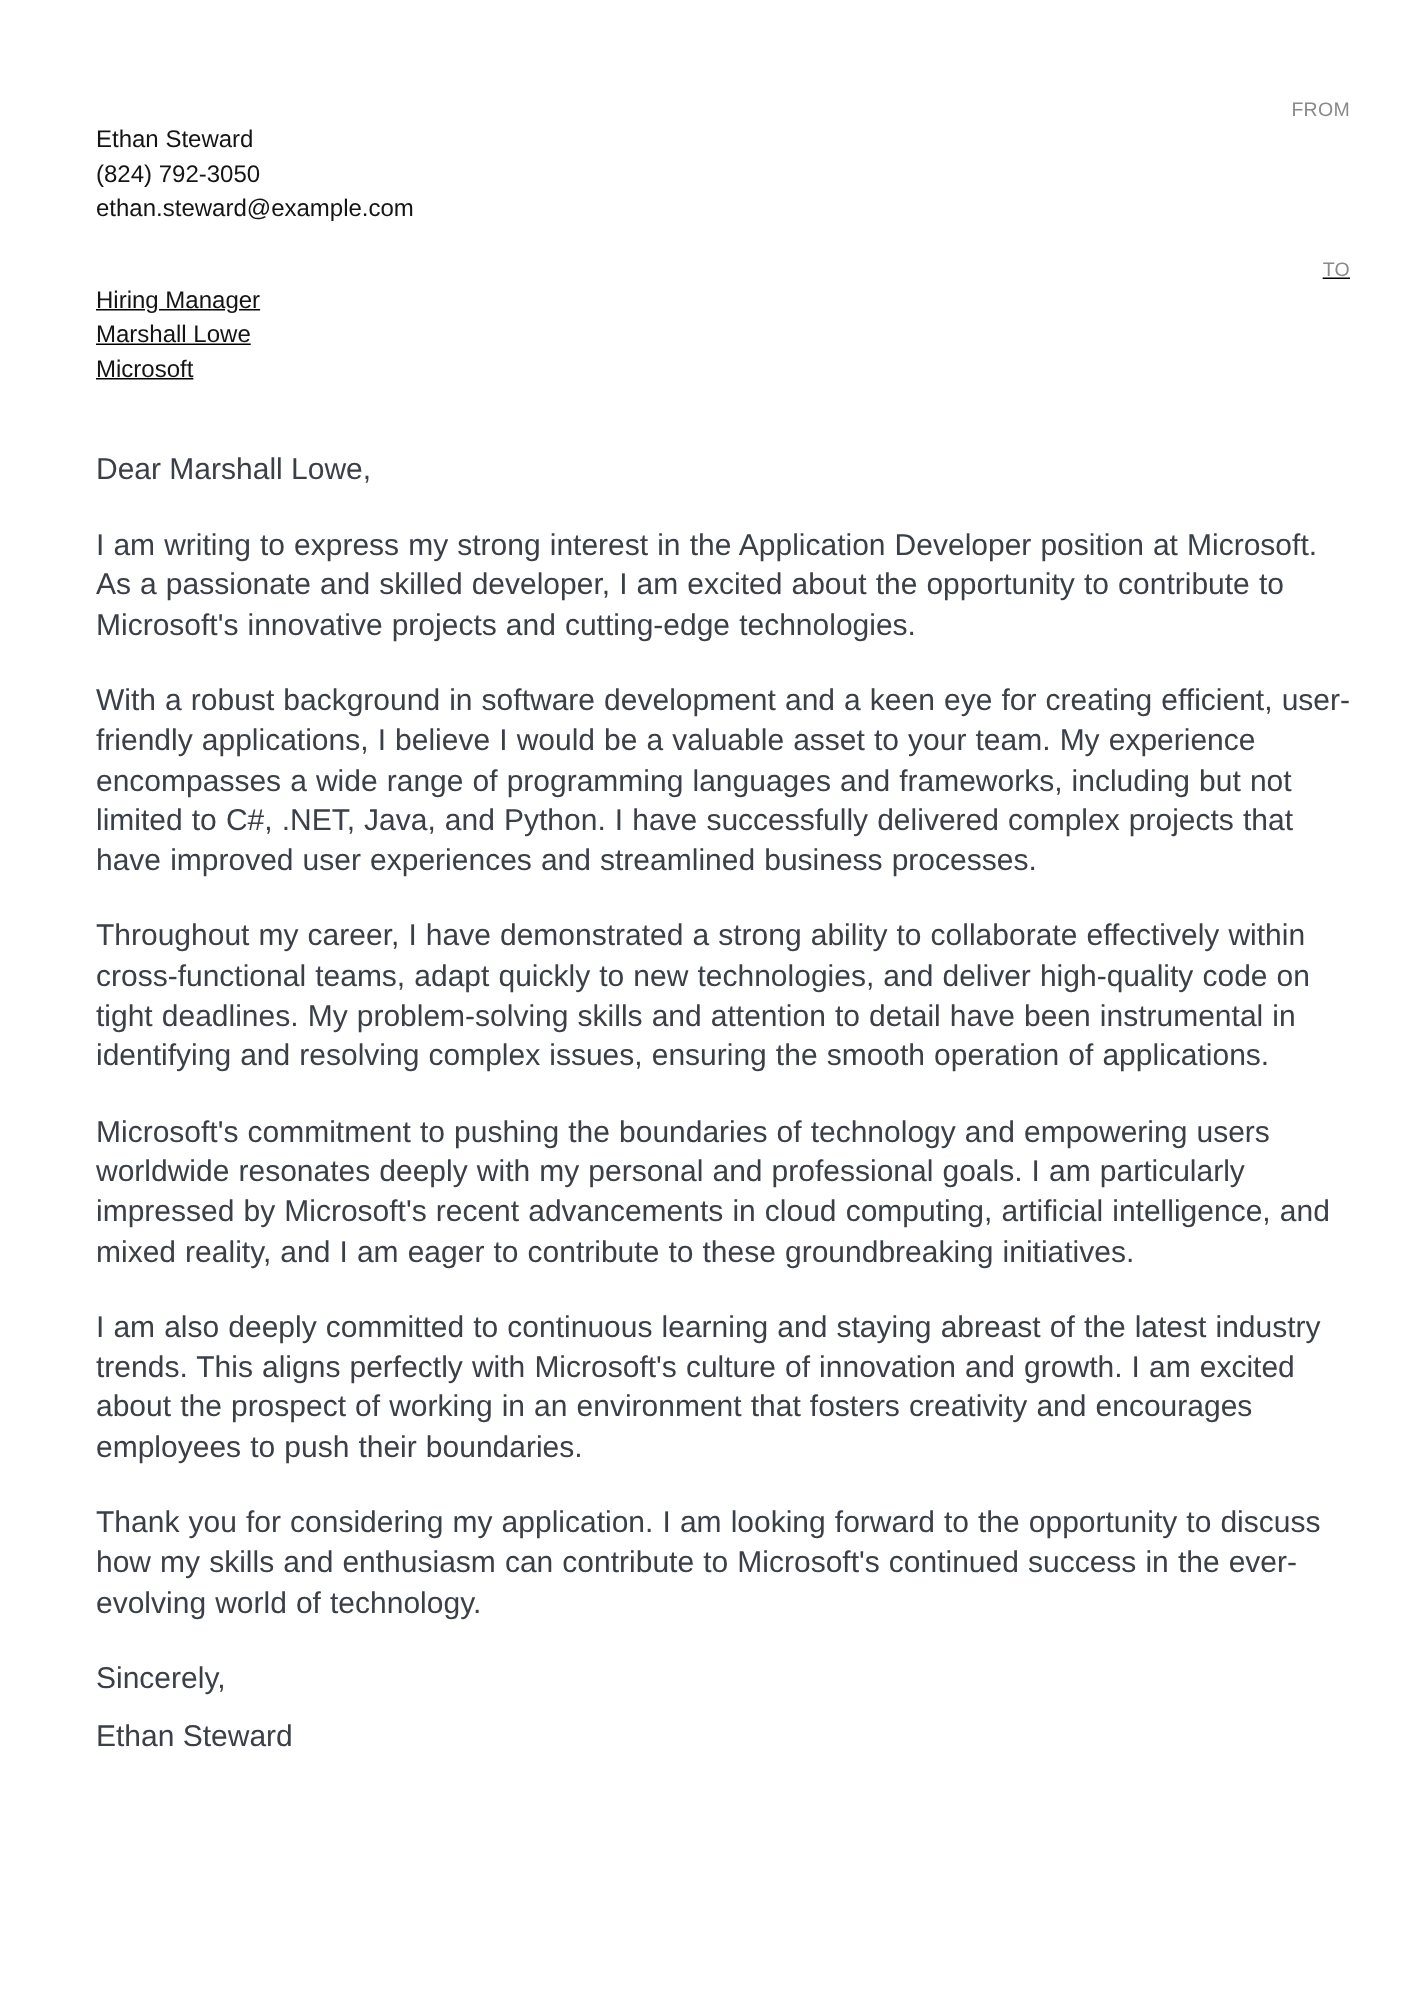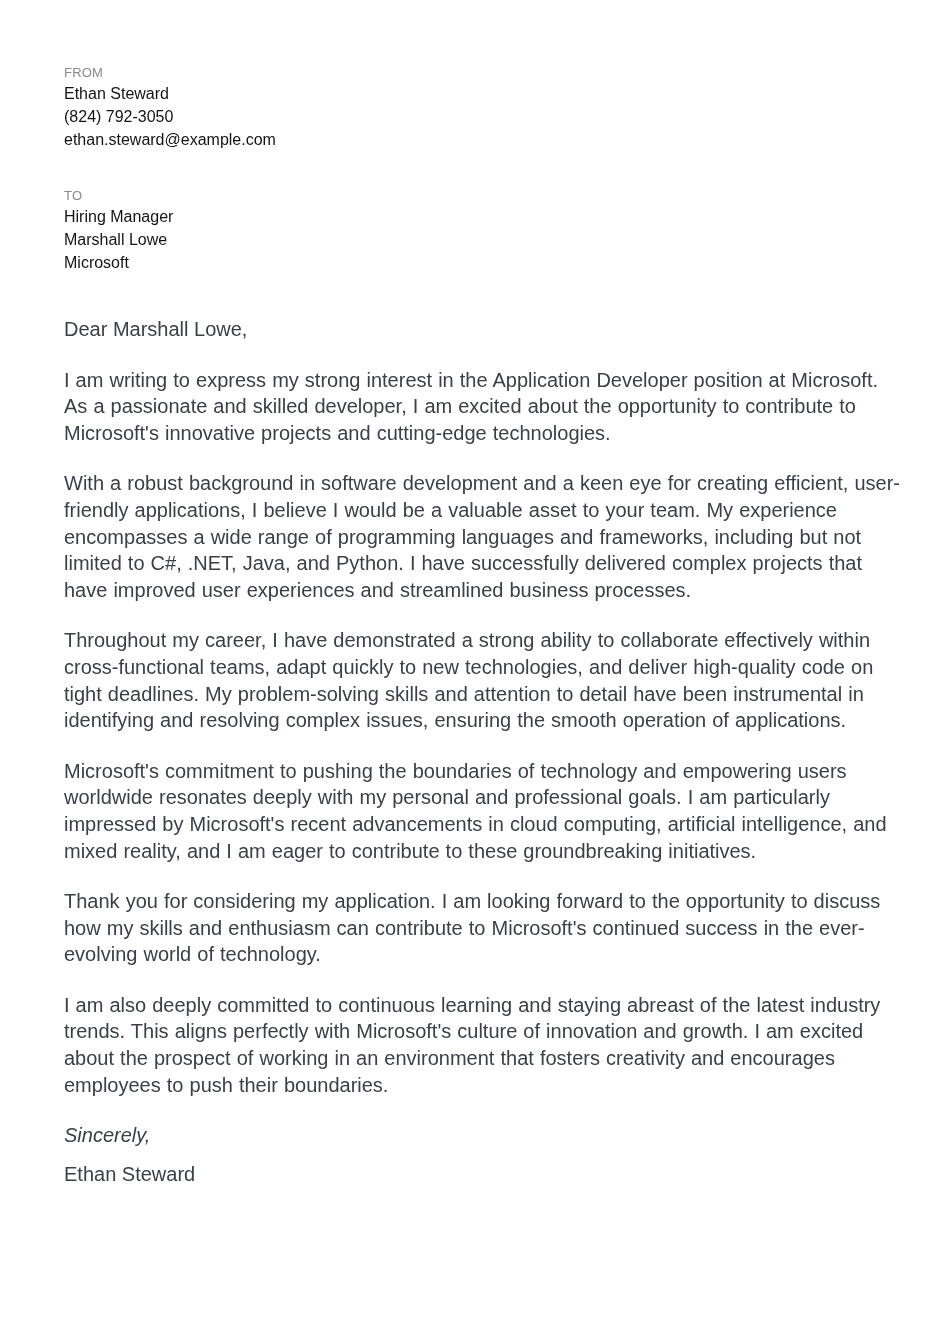--- a/index.html
+++ b/index.html
@@ -19,47 +19,48 @@
       left: 64px;
       top: 64px;
       width: 836px;
     }
     .label {
       font-size: 13px;
       color: #8a8a8a;
       letter-spacing: 0.2px;
       line-height: 18px;
       height: 18px;
+      text-align: right;
     }
     .contact-line {
       font-size: 16px;
       color: #141414;
       line-height: 23px;
       height: 23px;
       white-space: nowrap;
     }
     .to-block {
-      margin-top: 36px;
+      margin-top: 20px;
+      text-decoration: underline;
     }
     .letter {
       margin-top: 42px;
       color: #3b4048;
       font-size: 20px;
       line-height: 26.6px;
     }
     .salutation {
       margin: 0 0 24px 0;
     }
     .para {
       margin: 12px 0 24px 0;
       word-spacing: 0.5px;
     }
     .closing {
       margin: 0 0 12px 0;
-      font-style: italic;
     }
     .signature {
       margin: 0;
     }
   </style>
 </head>
 <body>
 
 <div class="page">
 
@@ -76,19 +77,19 @@
     <div class="contact-line">Marshall Lowe</div>
     <div class="contact-line">Microsoft</div>
   </section>
 
   <section class="letter">
     <p class="salutation">Dear Marshall Lowe,</p>
     <p class="para">I am writing to express my strong interest in the Application Developer position at Microsoft. As a passionate and skilled developer, I am excited about the opportunity to contribute to Microsoft's innovative projects and cutting-edge technologies.</p>
     <p class="para">With a robust background in software development and a keen eye for creating efficient, user-friendly applications, I believe I would be a valuable asset to your team. My experience encompasses a wide range of programming languages and frameworks, including but not limited to C#, .NET, Java, and Python. I have successfully delivered complex projects that have improved user experiences and streamlined business processes.</p>
     <p class="para">Throughout my career, I have demonstrated a strong ability to collaborate effectively within cross-functional teams, adapt quickly to new technologies, and deliver high-quality code on tight deadlines. My problem-solving skills and attention to detail have been instrumental in identifying and resolving complex issues, ensuring the smooth operation of applications.</p>
     <p class="para">Microsoft's commitment to pushing the boundaries of technology and empowering users worldwide resonates deeply with my personal and professional goals. I am particularly impressed by Microsoft's recent advancements in cloud computing, artificial intelligence, and mixed reality, and I am eager to contribute to these groundbreaking initiatives.</p>
+    <p class="para">I am also deeply committed to continuous learning and staying abreast of the latest industry trends. This aligns perfectly with Microsoft's culture of innovation and growth. I am excited about the prospect of working in an environment that fosters creativity and encourages employees to push their boundaries.</p>
     <p class="para">Thank you for considering my application. I am looking forward to the opportunity to discuss how my skills and enthusiasm can contribute to Microsoft's continued success in the ever-evolving world of technology.</p>
-    <p class="para">I am also deeply committed to continuous learning and staying abreast of the latest industry trends. This aligns perfectly with Microsoft's culture of innovation and growth. I am excited about the prospect of working in an environment that fosters creativity and encourages employees to push their boundaries.</p>
     <p class="closing">Sincerely,</p>
     <p class="signature">Ethan Steward</p>
   </section>
 
 </div>
 
 </body></html>

